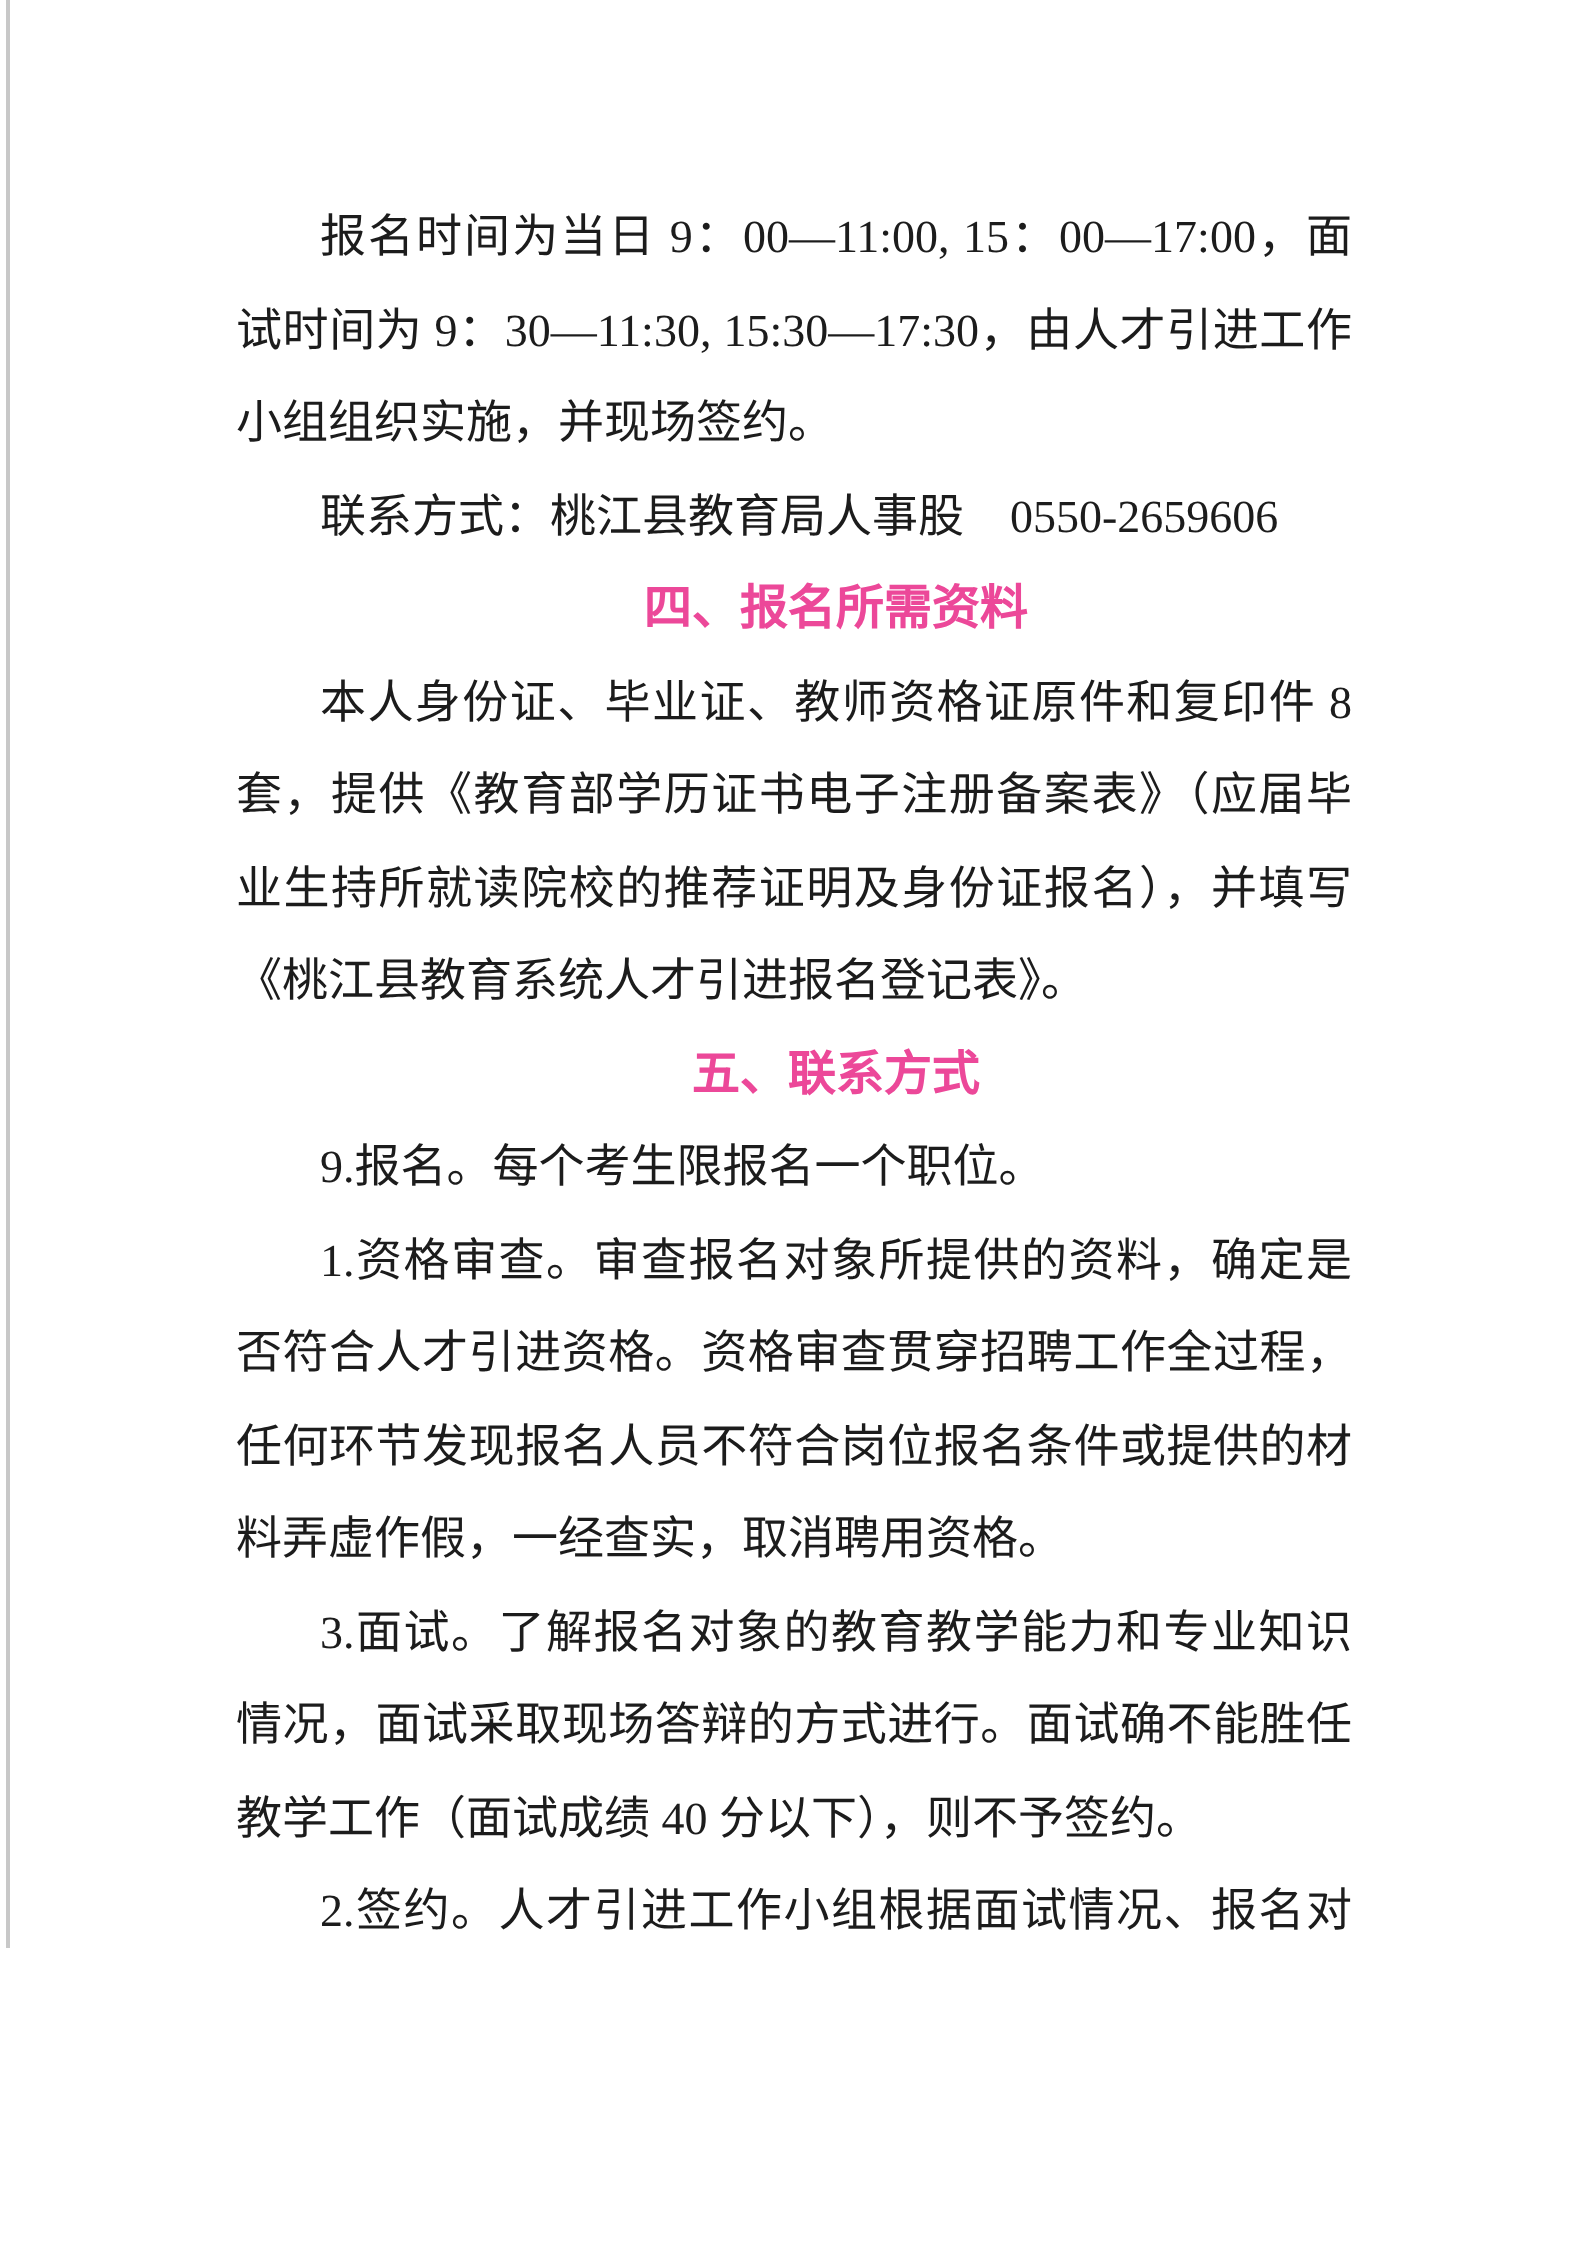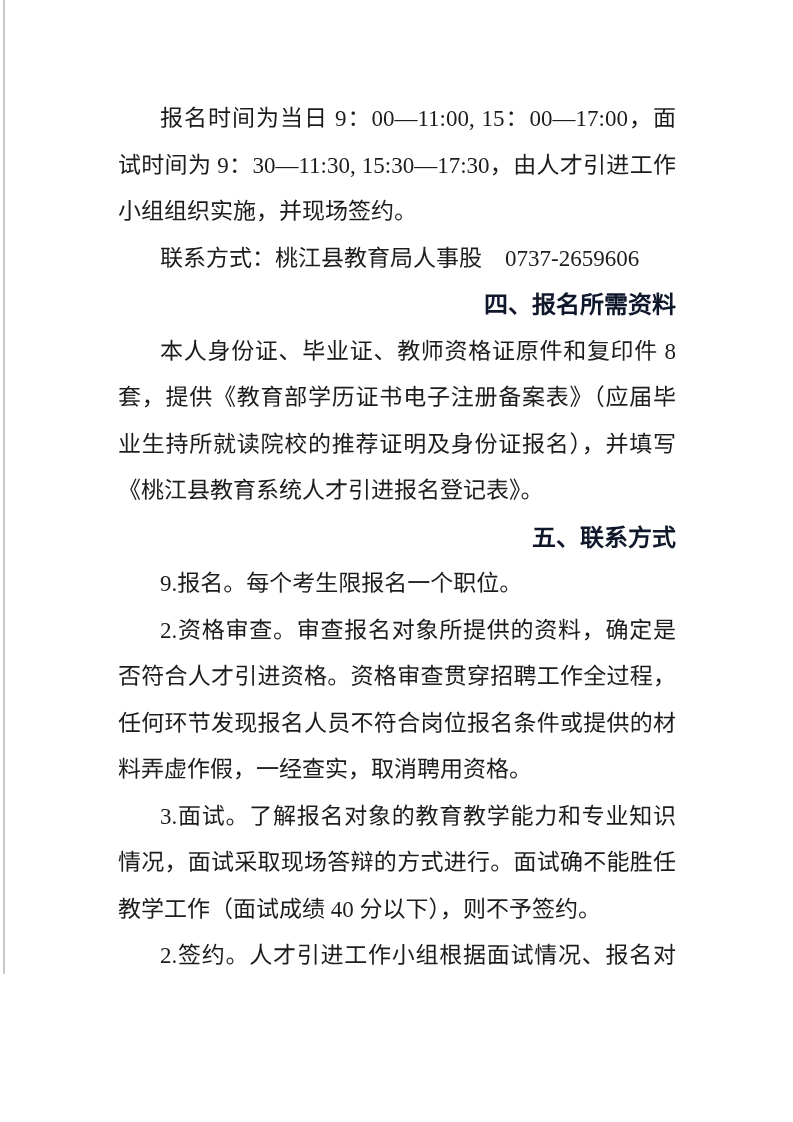--- a/index.html
+++ b/index.html
@@ -41,42 +41,42 @@
     text-indent: 42px;
   }
   .doc h2 {
     margin: 0;
     padding: 0;
     text-indent: 42px;
     font-family: "Liberation Sans", "DejaVu Sans", sans-serif;
     font-weight: bold;
     font-size: 24px;
     line-height: 46.5px;
-    color: #0f172a;
-    text-align: right;
+    color: #ec4899;
+    text-align: center;
   }
 </style>
 </head>
 <body>
 
 <div class="page">
   <div class="edge-line"></div>
 
   <div class="doc">
     <p>报名时间为当日 9：00—11:00, 15：00—17:00，面试时间为 9：30—11:30, 15:30—17:30，由人才引进工作小组组织实施，并现场签约。</p>
 
-    <p>联系方式：桃江县教育局人事股　0737-2659606</p>
+    <p>联系方式：桃江县教育局人事股　0550-2659606</p>
 
     <h2>四、报名所需资料</h2>
 
     <p>本人身份证、毕业证、教师资格证原件和复印件 8 套，提供《教育部学历证书电子注册备案表》（应届毕业生持所就读院校的推荐证明及身份证报名），并填写《桃江县教育系统人才引进报名登记表》。</p>
 
     <h2>五、联系方式</h2>
 
     <p>9.报名。每个考生限报名一个职位。</p>
 
-    <p>2.资格审查。审查报名对象所提供的资料，确定是否符合人才引进资格。资格审查贯穿招聘工作全过程，任何环节发现报名人员不符合岗位报名条件或提供的材料弄虚作假，一经查实，取消聘用资格。</p>
+    <p>1.资格审查。审查报名对象所提供的资料，确定是否符合人才引进资格。资格审查贯穿招聘工作全过程，任何环节发现报名人员不符合岗位报名条件或提供的材料弄虚作假，一经查实，取消聘用资格。</p>
 
     <p>3.面试。了解报名对象的教育教学能力和专业知识情况，面试采取现场答辩的方式进行。面试确不能胜任教学工作（面试成绩 40 分以下），则不予签约。</p>
 
     <p>2.签约。人才引进工作小组根据面试情况、报名对象的教学能力和素养拟定签约名单。组织相关人员现场签订人才</p>
   </div>
 </div>
 
 </body></html>

